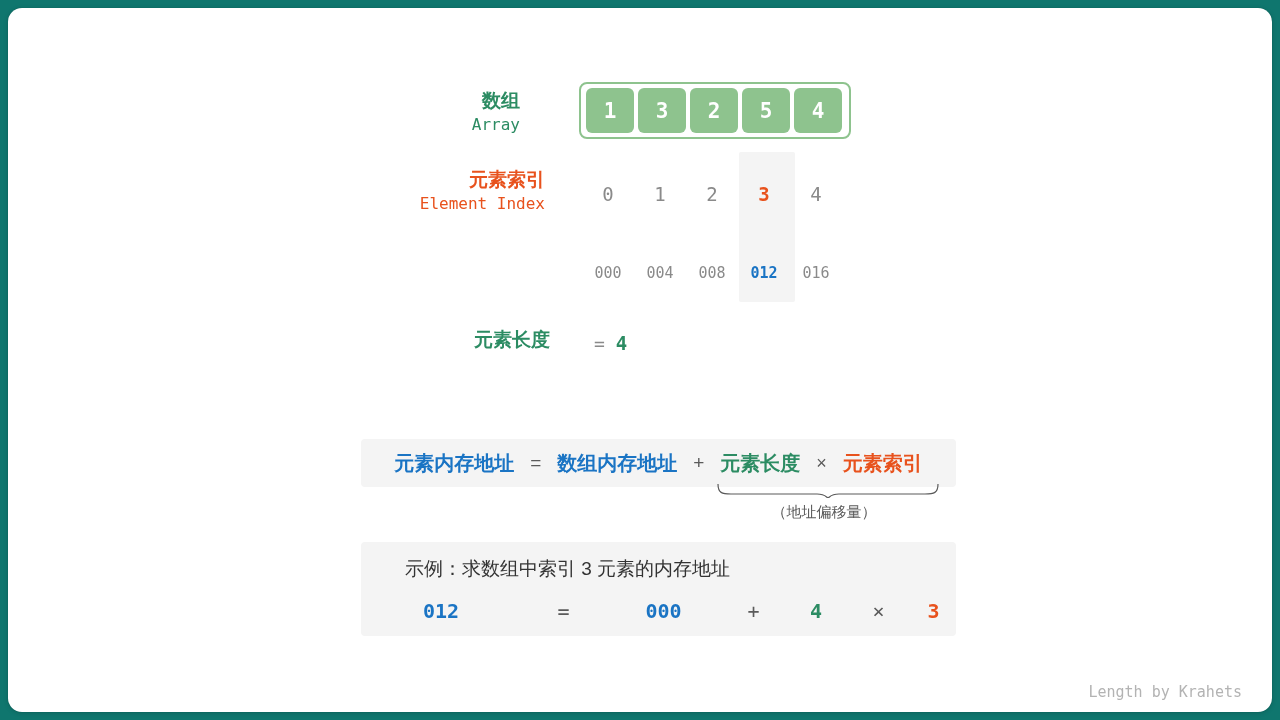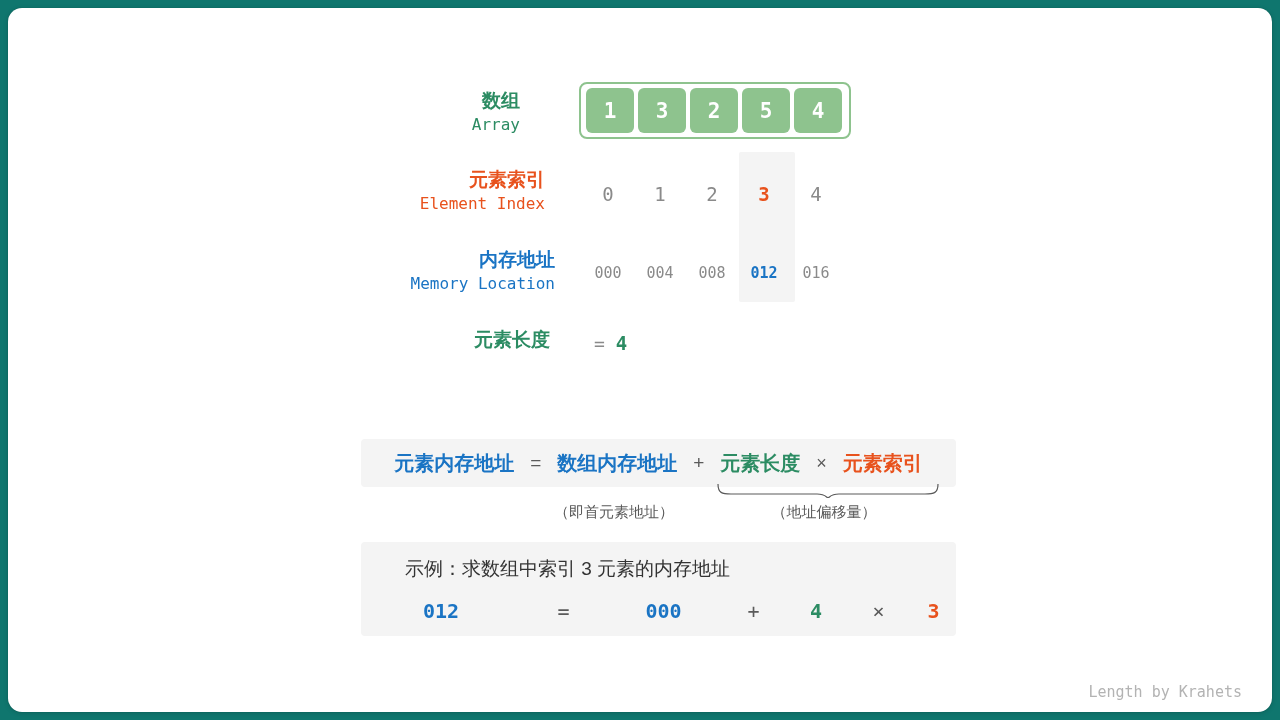--- a/index.html
+++ b/index.html
@@ -220,24 +220,20 @@
     <div class="label-block" style="left:300px; top:80px; width:212px;">
       <span class="label-cn green">数组</span>
       <span class="label-en green">Array</span>
     </div>
 
     <div class="label-block" style="left:300px; top:159px; width:237px;">
       <span class="label-cn orange">元素索引</span>
       <span class="label-en orange">Element Index</span>
     </div>
 
-    <div class="label-block" style="left:300px; top:239px; width:247px;">
-      <span class="label-cn blue">内存地址</span>
-      <span class="label-en blue">Memory Location</span>
-    </div>
 
     <div class="label-block" style="left:300px; top:319px; width:242px;">
       <span class="label-cn green">元素长度</span>
     </div>
 
     <div class="array-box">
       <div class="cell">1</div>
       <div class="cell">3</div>
       <div class="cell">2</div>
       <div class="cell">5</div>
@@ -272,21 +268,20 @@
       <span class="op">+</span>
       <span class="green">元素长度</span>
       <span class="times">×</span>
       <span class="orange">元素索引</span>
     </div>
 
     <svg class="brace" viewBox="0 0 222 14" preserveAspectRatio="none">
       <path d="M1,0 C1,9 5,10 14,10 L100,10 C108,10 109,13 111,14 C113,13 114,10 122,10 L208,10 C217,10 221,9 221,0" fill="none" stroke="#5a5a5a" stroke-width="1.2"></path>
     </svg>
 
-    <div class="note note-1">（即首元素地址）</div>
     <div class="note note-2">（地址偏移量）</div>
 
     <div class="example">
       <div class="example-title">示例：求数组中索引 3 元素的内存地址</div>
       <div class="example-row">
         <div class="c c-val1">012</div>
         <div class="c c-eq">=</div>
         <div class="c c-val2">000</div>
         <div class="c c-plus">+</div>
         <div class="c c-val3">4</div>

